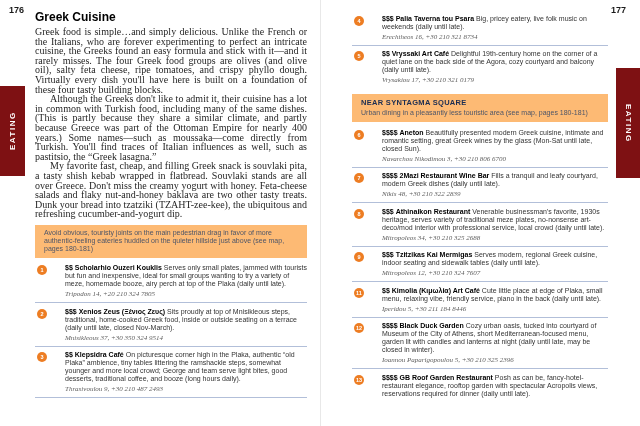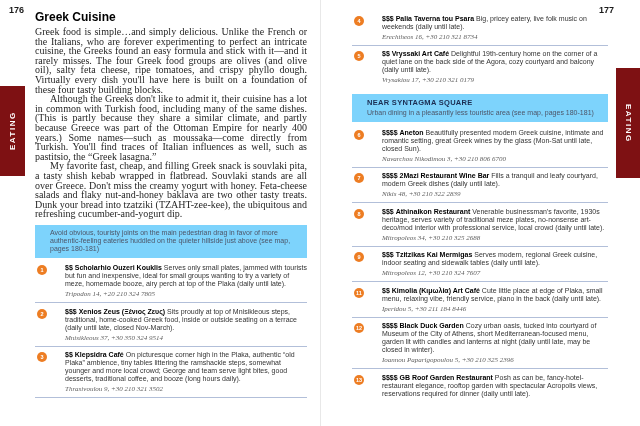--- a/index.html
+++ b/index.html
@@ -4,21 +4,21 @@
 <style>
   html,body{margin:0;padding:0;}
   body{
     width:640px;height:426px;position:relative;background:#ffffff;
     font-family:"Liberation Sans",sans-serif;overflow:hidden;
     -webkit-font-smoothing:antialiased;
   }
   .seam{position:absolute;left:320px;top:0;width:1px;height:426px;background:#e8e8e8;}
   .pagenum{position:absolute;top:5px;font:bold 9px "Liberation Sans",sans-serif;color:#1a1a1a;}
   #pn-left{left:9px;}
-  #pn-right{right:26px;}
+  #pn-right{right:14px;}
   .tab{
     position:absolute;background:#7e1113;color:#fff;
     font:bold 8px "Liberation Sans",sans-serif;letter-spacing:1.5px;
     display:flex;align-items:center;justify-content:center;
   }
   #tab-left{left:0;top:86px;width:25px;height:90px;writing-mode:vertical-rl;transform:rotate(180deg);}
   #tab-right{right:0;top:68px;width:24px;height:110px;writing-mode:vertical-rl;}
 
   .col{position:absolute;top:10px;}
   #col-left{left:35px;width:272px;}
@@ -27,21 +27,21 @@
   h1.title{
     margin:0 0 3px 0;font:bold 12px "Liberation Sans",sans-serif;color:#000;
   }
   .body-par{
     margin:0;font-family:"Liberation Serif",serif;font-size:10px;line-height:9.6px;
     color:#1f1f1f;text-align:justify;
   }
   .body-par.indent{text-indent:15px;}
 
   .infobox{
-    background:#7dd3fc;padding:4px 7px 5px 15px;margin-top:6px;
+    background:#fdba74;padding:4px 7px 5px 9px;margin-top:6px;
   }
   .infobox .bx-title{
     font:bold 7.5px "Liberation Sans",sans-serif;color:#1b2d52;letter-spacing:.3px;
     margin-bottom:2px;
   }
   .infobox .bx-note{
     font:7px "Liberation Sans",sans-serif;line-height:8px;color:#4d5568;
   }
 
   .listings{margin-top:2px;}
@@ -96,21 +96,21 @@
       <span class="badge">2</span>
       <div class="ltext">
         <div class="desc"><b>$$$</b> <b>Xenios Zeus (Ξένιος Ζευς)</b> <span>Sits proudly at top of Mnisikleous steps, traditional, home-cooked Greek food, inside or outside seating on a terrace (daily until late, closed Nov-March).</span></div>
         <div class="addr">Mnisikleous 37, +30 350 324 9514</div>
       </div>
     </div>
     <div class="listing">
       <span class="badge">3</span>
       <div class="ltext">
         <div class="desc"><b>$$</b> <b>Klepsidra Café</b> <span>On picturesque corner high in the Plaka, authentic “old Plaka” ambience, tiny tables littering the ramshackle steps, somewhat younger and more local crowd; George and team serve light bites, good desserts, traditional coffee, and booze (long hours daily).</span></div>
-        <div class="addr">Thrasivoulou 9, +30 210 321 3502</div>
+        <div class="addr">Thrasivoulou 9, +30 210 487 2493</div>
       </div>
     </div>
   </div>
 </div>
 
 <div class="col" id="col-right">
   <div class="listings" style="margin-top:0;">
     <div class="listing">
       <span class="badge">4</span>
       <div class="ltext">

